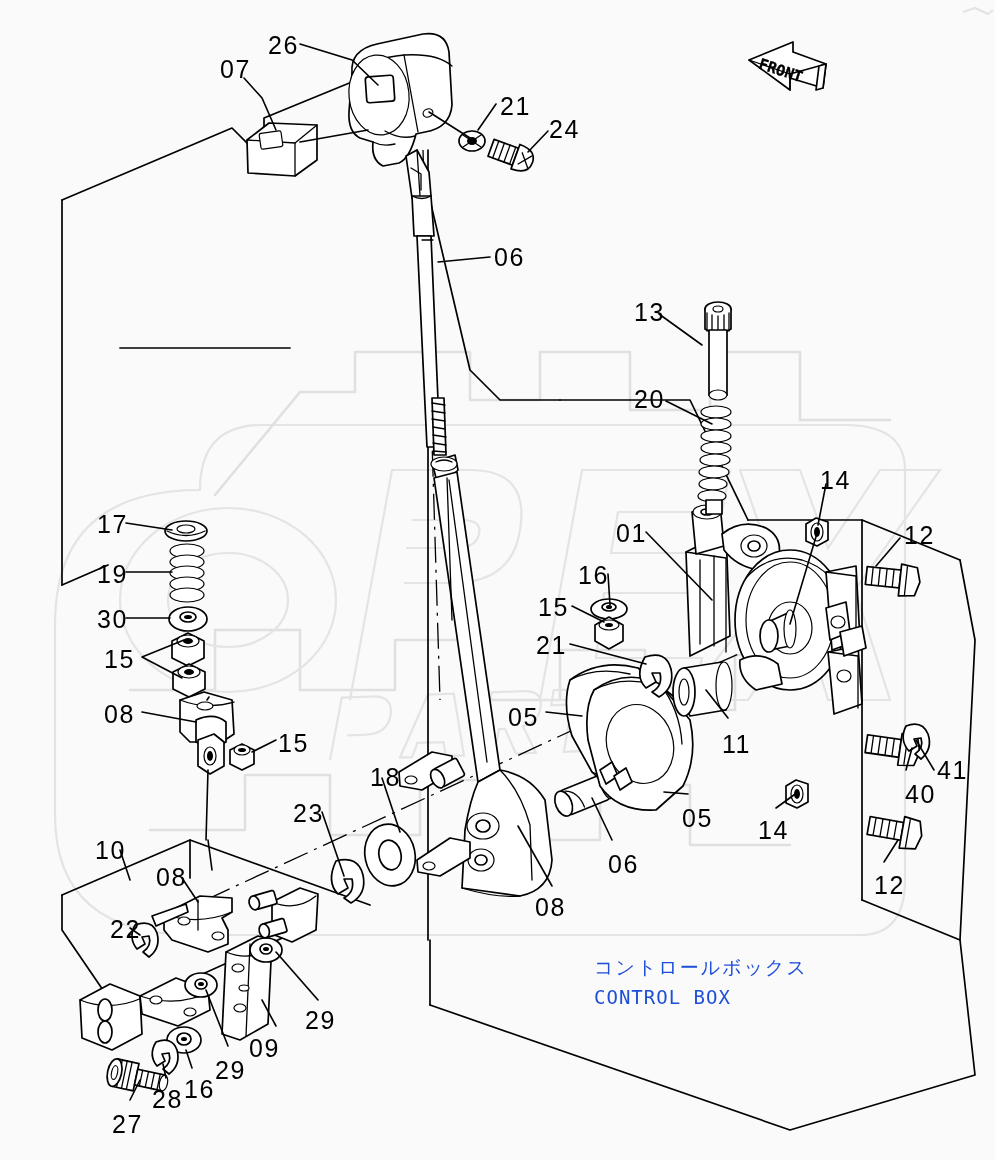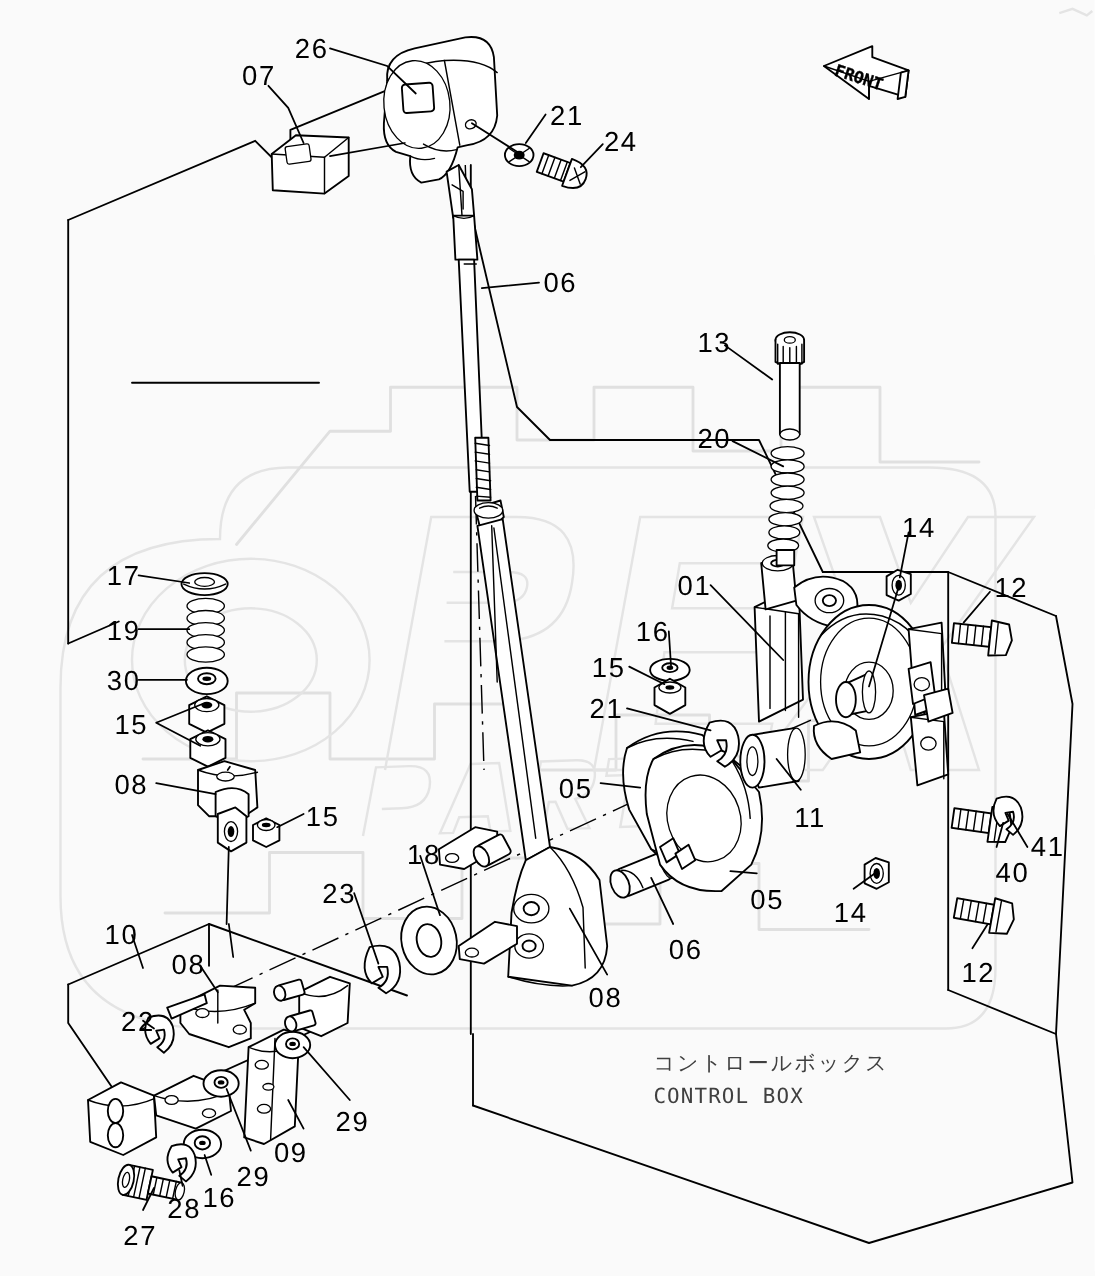--- a/index.html
+++ b/index.html
@@ -15,21 +15,21 @@
   .lbl{
     position:absolute;
     font-family:"Liberation Sans","DejaVu Sans",sans-serif;
     font-size:25px;font-weight:400;color:#000;
     letter-spacing:1.5px;
     white-space:nowrap;
     line-height:1;
   }
   .cap{
     position:absolute;
-    font-size:20px;color:#404040;white-space:nowrap;line-height:1.35;
+    font-size:20px;color:#1d4ed8;white-space:nowrap;line-height:1.35;
     letter-spacing:1px;
   }
   .cap .jp{font-family:"DejaVu Sans",sans-serif;font-size:19px;letter-spacing:2px;display:block;}
   .cap .en{font-family:"DejaVu Sans Mono","Liberation Mono",monospace;font-size:19px;letter-spacing:1px;display:block;margin-top:4px;}
   .frontlabel{
     position:absolute;left:762px;top:55px;
     font-family:"DejaVu Sans Mono","Liberation Mono",monospace;
     font-size:15px;font-weight:bold;color:#000;
     transform:rotate(18deg);transform-origin:left top;
     letter-spacing:0px;

